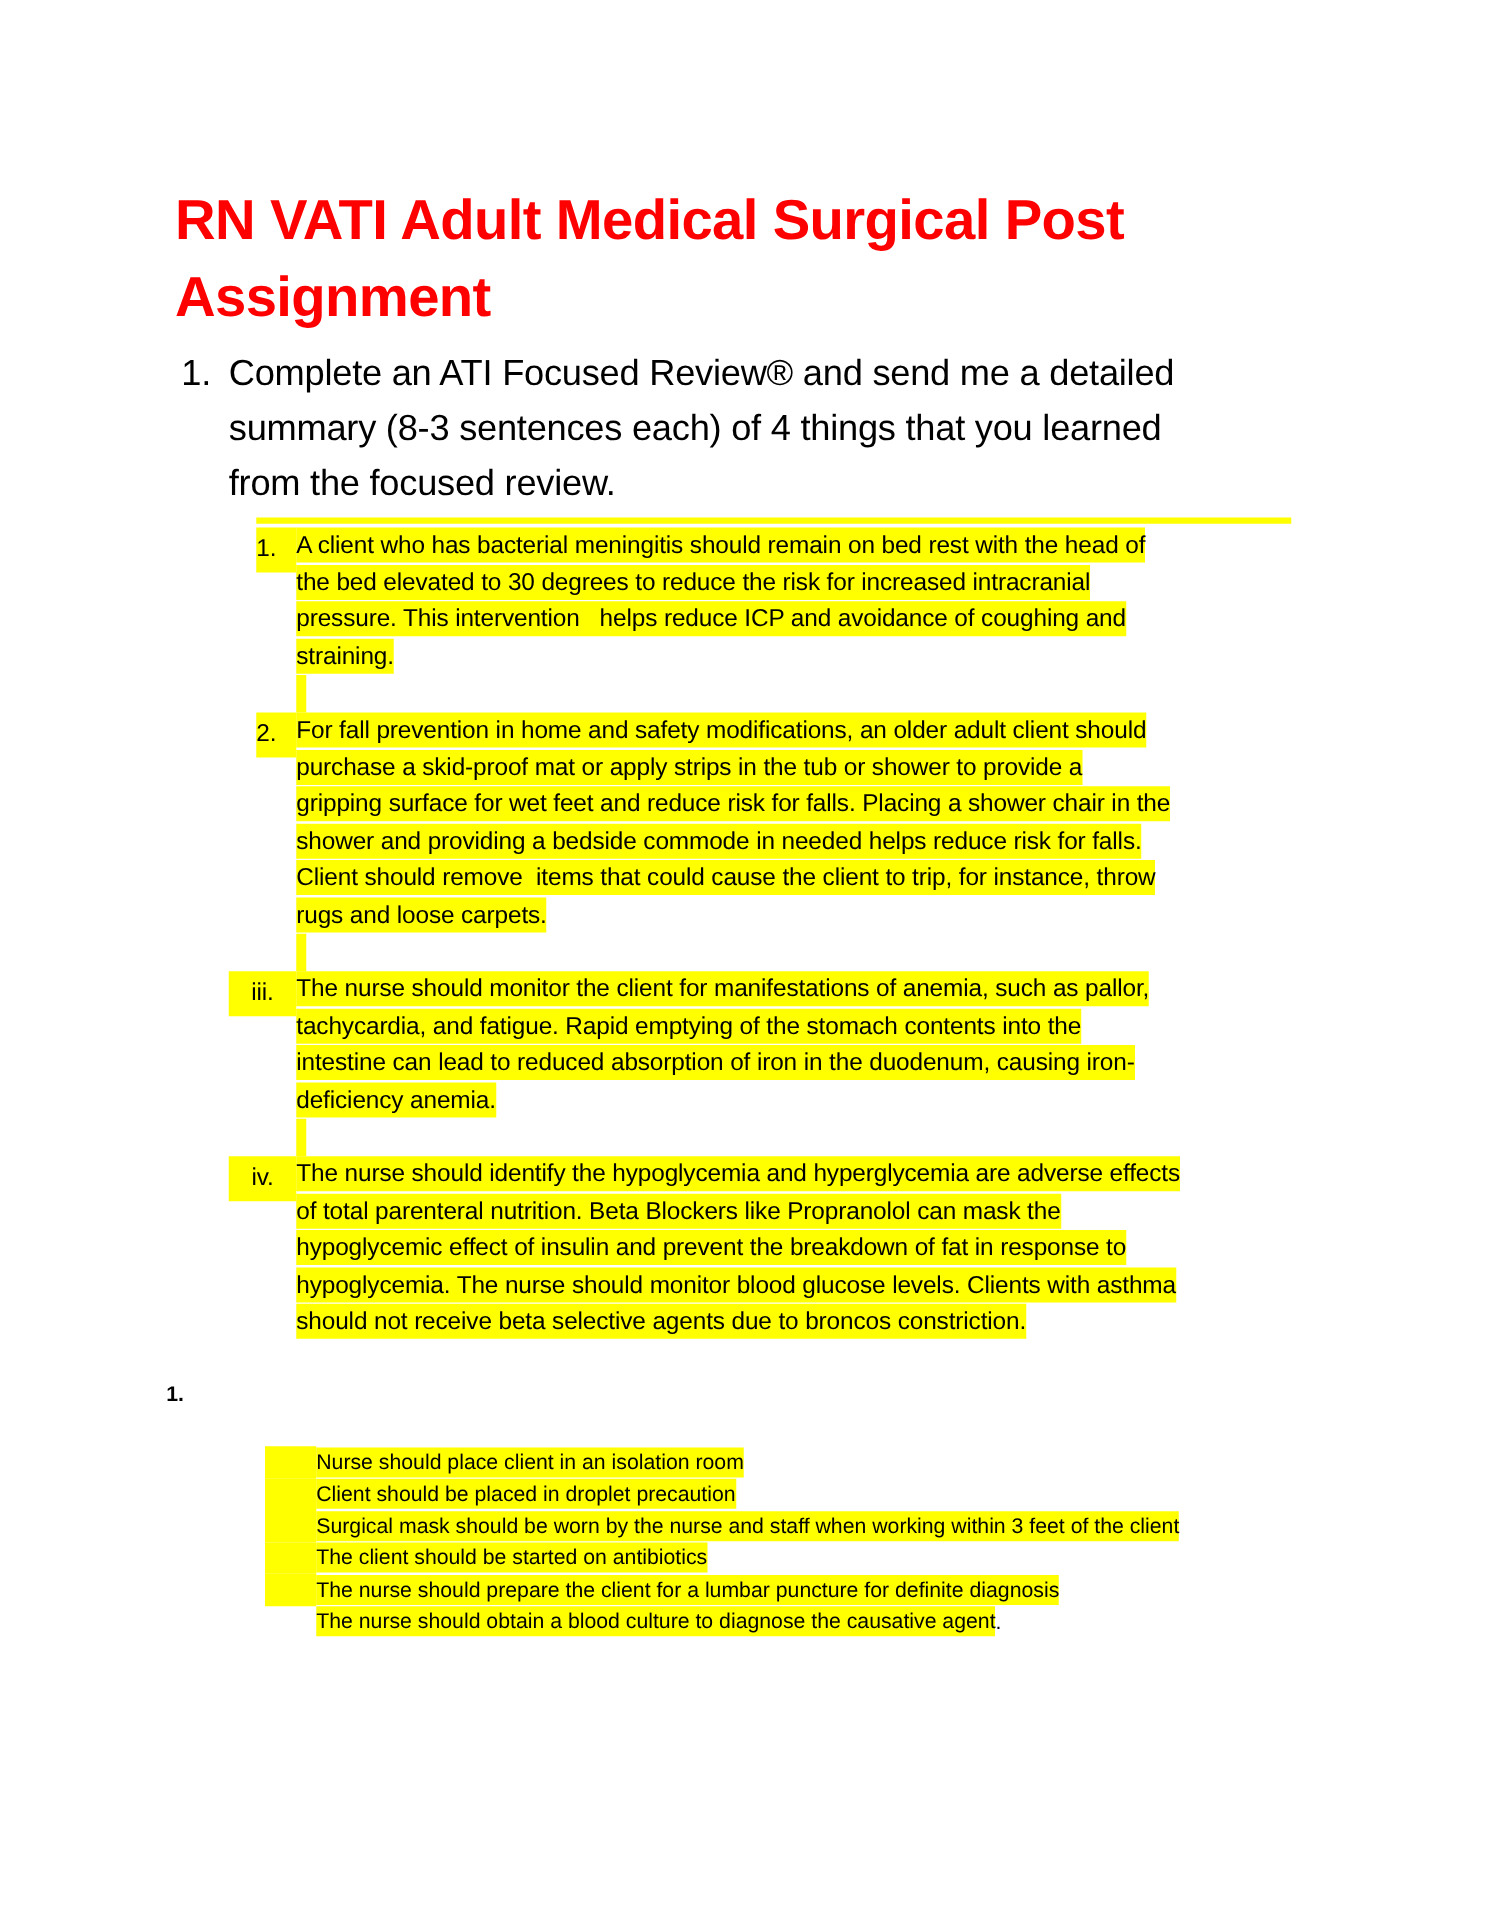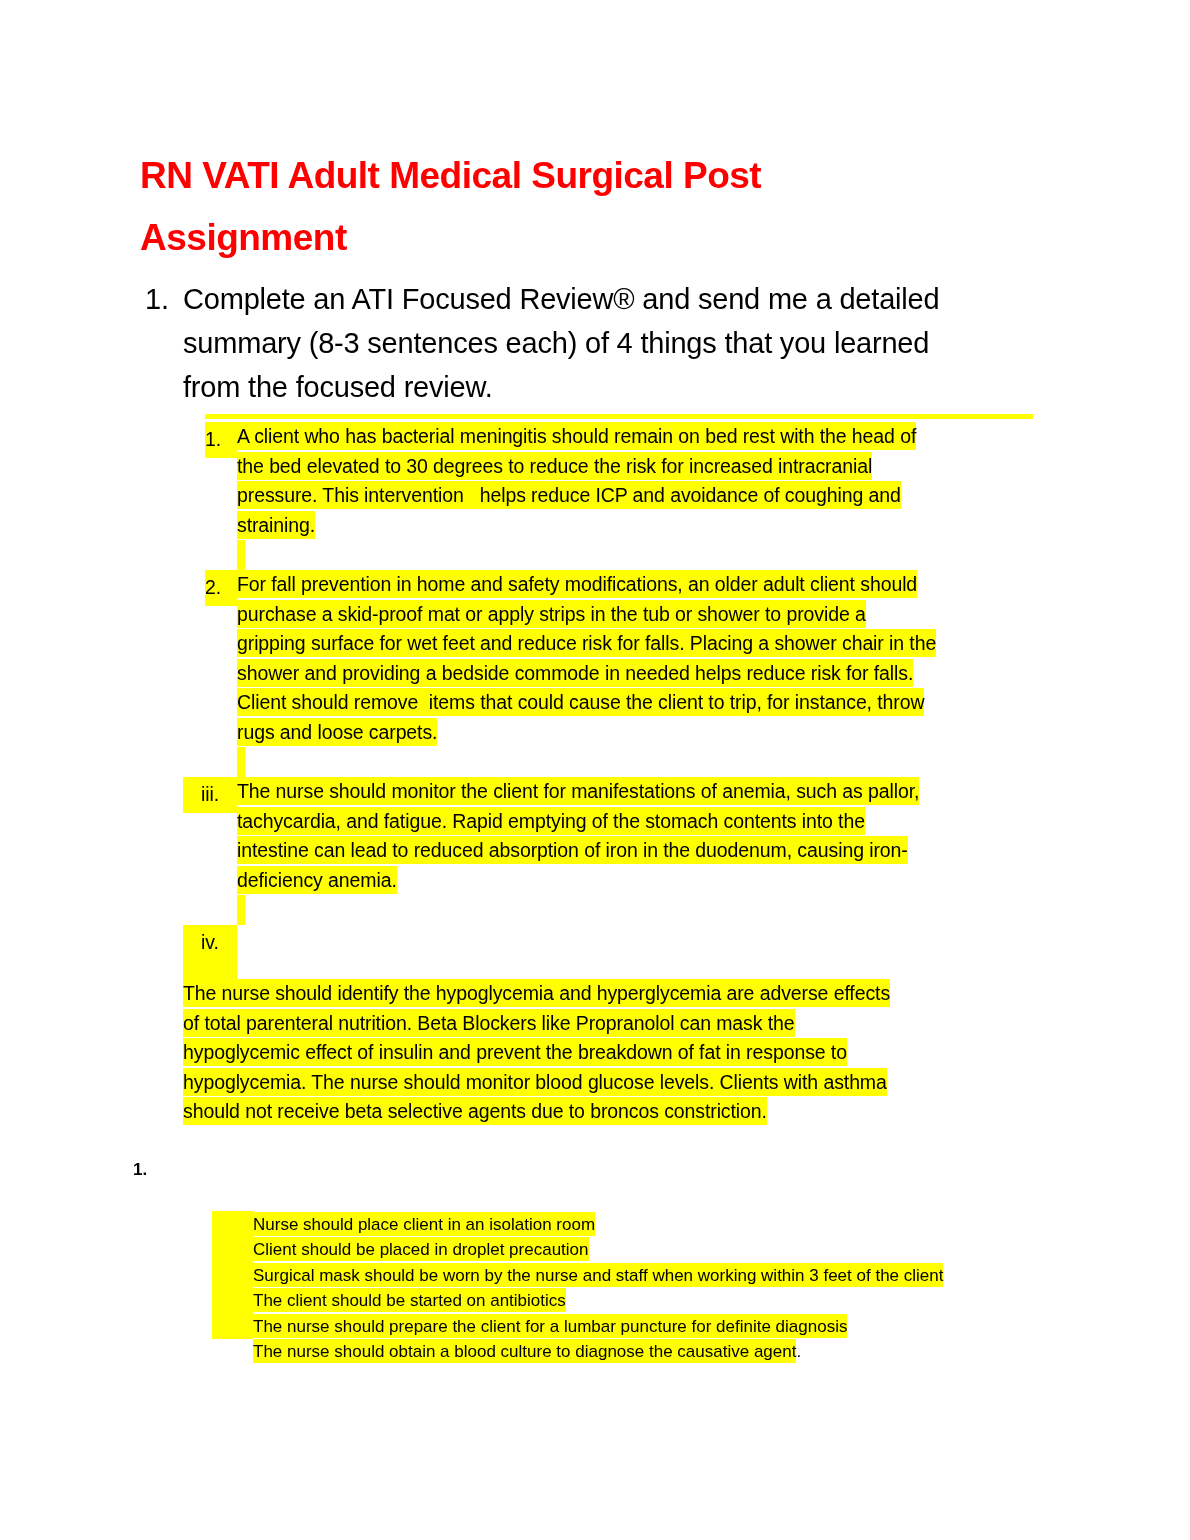--- a/index.html
+++ b/index.html
@@ -8,21 +8,21 @@
     --ink:#000000;
   }
   *{margin:0;padding:0;box-sizing:border-box;}
   html,body{background:#ffffff;}
   body{
     width:1190px;height:1540px;position:relative;overflow:hidden;
     font-family:"Liberation Sans", sans-serif;color:var(--ink);
   }
   .doc-title{
     margin:145px 90px 0 140px;
-    font-size:37px;font-weight:bold;line-height:62px;
+    font-size:45px;font-weight:bold;line-height:62px;
     color:var(--red);white-space:pre-wrap;letter-spacing:-0.5px;
   }
   .intro{
     display:flex;align-items:flex-start;
     margin:8px 0 0 145px;
     font-size:29px;line-height:44px;letter-spacing:-0.2px;
   }
   .intro .intro-marker{width:38px;flex:0 0 38px;}
   .intro .intro-text{width:840px;white-space:pre-wrap;}
   .hl-strip{
@@ -39,21 +39,21 @@
     flex:1;background:var(--hl);padding:3px 0;
   }
   .hl-item.num .marker{margin-left:22px;}
   .hl-item.roman .marker{margin-left:0;text-align:center;}
   .hl-item .item-text{width:832px;white-space:pre-wrap;}
   .hl{background:var(--hl);padding:3px 0;}
   .tail{
     position:absolute;left:54px;top:100%;
     width:8px;height:30px;background:var(--hl);
   }
-  .hl-item:last-child{margin-bottom:0;flex-direction:column;}
+  .hl-item:last-child{margin-bottom:0;}
   .question{
     display:flex;align-items:flex-start;
     margin:30px 0 0 133px;
     font-size:17px;font-weight:bold;line-height:25.5px;
   }
   .question .q-marker{width:52px;flex:0 0 52px;}
   .question .q-text{width:880px;white-space:pre-wrap;}
   .options{margin:29px 0 0 196px;font-size:17px;line-height:25.5px;padding-left:16px;}
   .opt-row{display:flex;align-items:stretch;}
   .opt-row .bullet-box{width:41px;flex:0 0 41px;background:var(--hl);}

